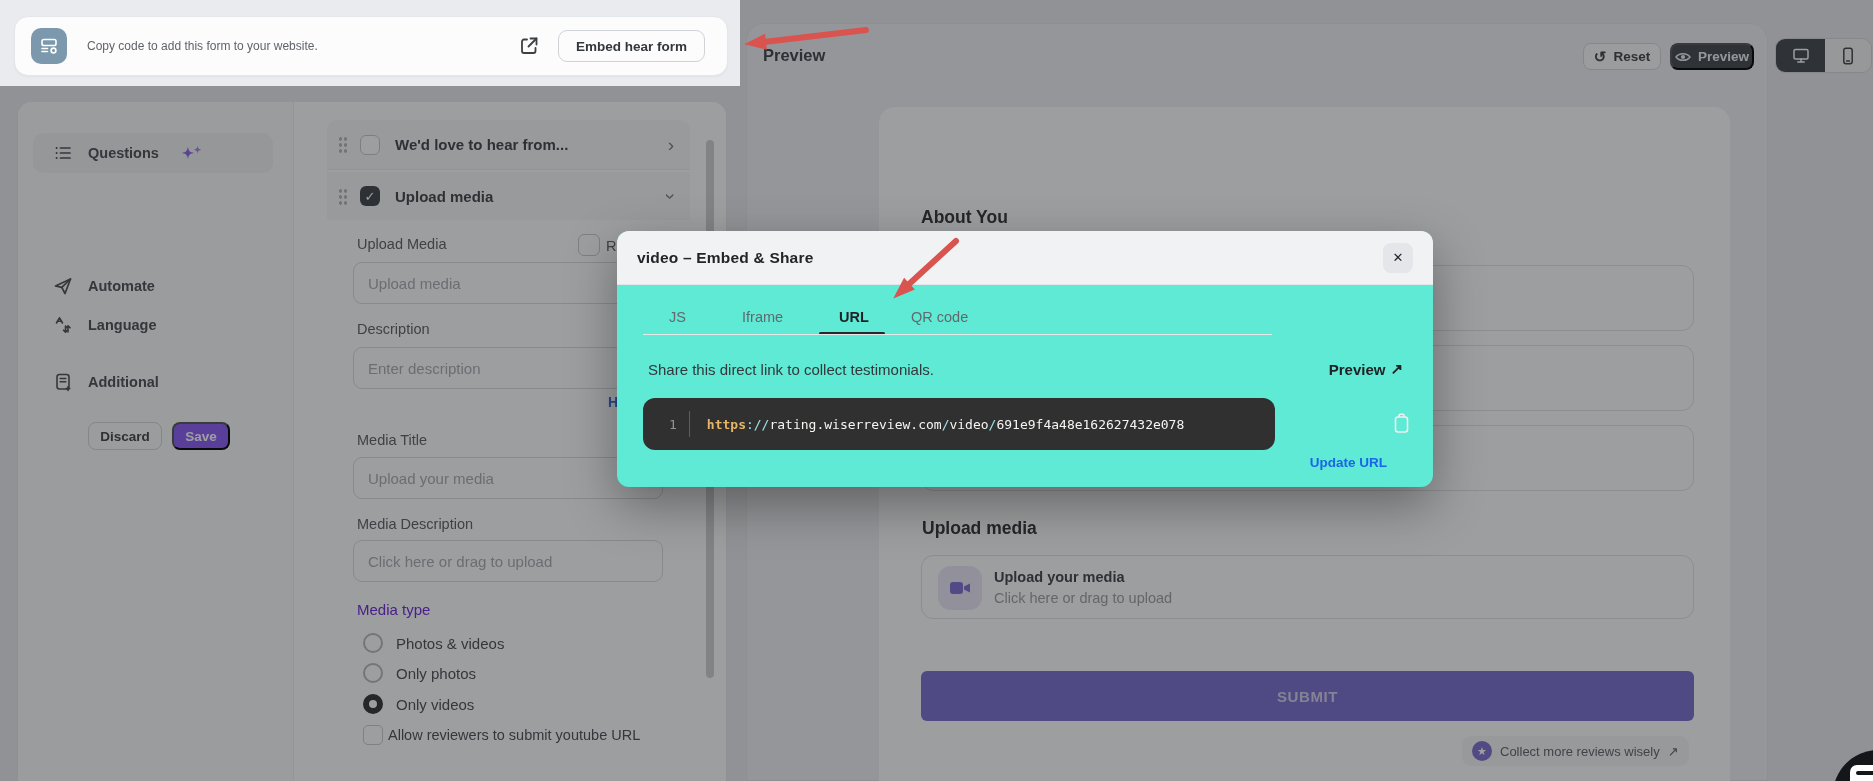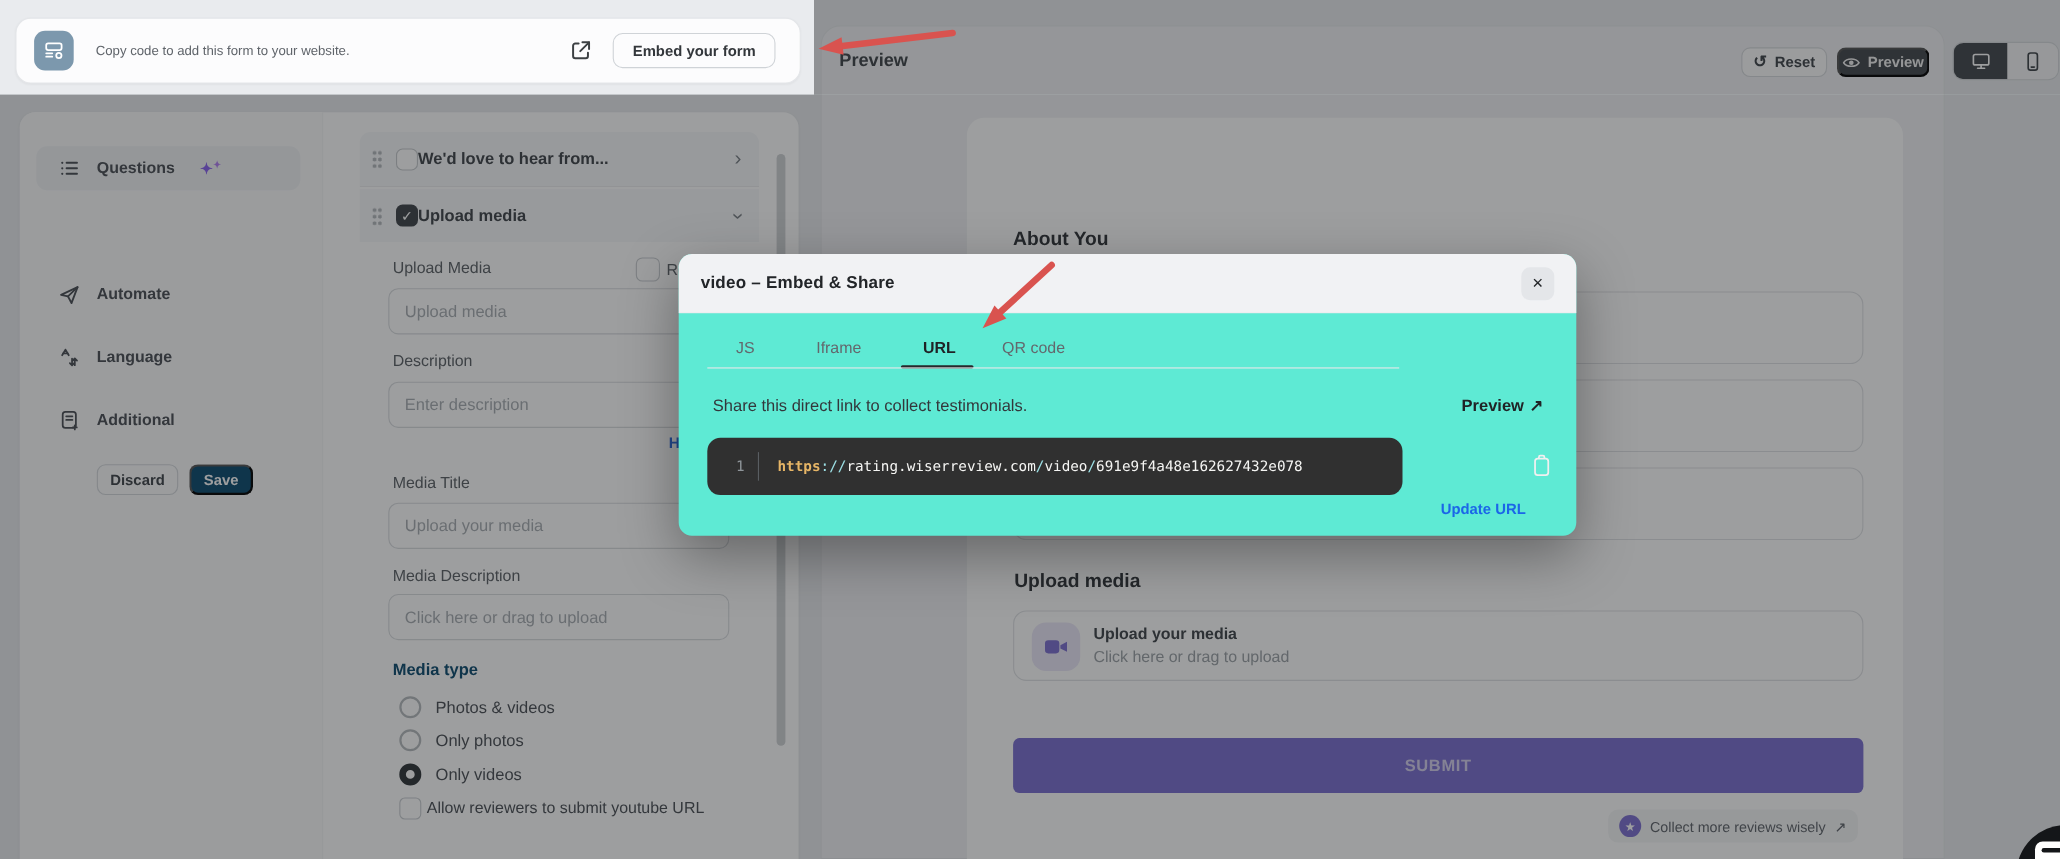--- a/index.html
+++ b/index.html
@@ -13,52 +13,52 @@
   #banner-text{margin-left:20px;font-size:12px;color:#5f646a}
   #ext-icon{margin-left:auto;margin-right:18px;color:#3c4043;display:flex;cursor:pointer}
   #embed-btn{margin-right:22px;height:32px;padding:0 17px;border:1px solid #cfd3d7;border-radius:9px;background:#fcfcfd;font-size:13.5px;font-weight:700;color:#33373b;display:flex;align-items:center;cursor:pointer}
 
   
   #left-card{position:absolute;left:18px;top:102px;width:708px;height:679px;background:#fff;border-radius:14px 14px 0 0;z-index:1;box-shadow:0 1px 3px rgba(0,0,0,.05)}
   #side-nav{position:absolute;left:0;top:0;width:276px;height:100%;background:#fbfbfc;border-right:1px solid #eef0f2;border-radius:14px 0 0 0}
   .nav-item{position:absolute;left:15px;width:240px;height:40px;border-radius:10px;display:flex;align-items:center;padding-left:20px;gap:15px;font-size:14.5px;font-weight:600;color:#4a4f55;cursor:pointer}
   .nav-item.active{background:#f1f3f5}
   .nav-icon{width:20px;height:20px;color:#4a4f55;flex:none;display:flex}
-  #nav-questions{top:31px}#nav-layout{top:90px}#nav-automate{top:146px}#nav-language{top:203px}#nav-additional{top:260px}
+  #nav-questions{top:31px}#nav-layout{top:90px}#nav-automate{top:164px}#nav-language{top:203px}#nav-additional{top:260px}
   .sparkles{margin-left:8px;color:#8a63f0;font-size:14px;line-height:1}
   .sparkles .s2{font-size:9px;color:#b17ff2;vertical-align:top}
   #discard-btn{position:absolute;left:70px;top:320px;width:74px;height:28px;border:1px solid #d5d8db;border-radius:8px;background:#fbfbfc;font-size:13.5px;font-weight:600;color:#3f4449;display:flex;align-items:center;justify-content:center;cursor:pointer}
-  #save-btn{position:absolute;left:154px;top:320px;width:58px;height:28px;border-radius:8px;background:#0c4a6e;font-size:13.5px;font-weight:700;color:#fff;display:flex;align-items:center;justify-content:center;cursor:pointer}
+  #save-btn{position:absolute;left:154px;top:320px;width:58px;height:28px;border-radius:8px;background:#8b5cf6;font-size:13.5px;font-weight:700;color:#fff;display:flex;align-items:center;justify-content:center;cursor:pointer}
 
   .q-row{position:absolute;left:309px;width:363px;background:#f7f8fa;display:flex;align-items:center}
   #q-row-0{top:18px;height:50px;border-radius:10px 10px 0 0;border-bottom:1px solid #ececee}
   #q-row-1{top:70px;height:48px}
   .drag-dots{width:9px;height:17px;margin-left:11px;background-image:radial-gradient(circle,#b4b8bc 1.6px,transparent 1.9px);background-size:5px 6px;flex:none}
   .q-check{width:20px;height:20px;border-radius:6px;margin-left:13px;flex:none}
   .q-check.un{border:1.5px solid #c6cacd;background:#fff}
   .q-check.ck{background:#3f4449;color:#fff;font-size:13px;display:flex;align-items:center;justify-content:center}
-  .q-title{font-size:15px;font-weight:700;color:#3f4449}
+  .q-title{margin-left:15px;font-size:15px;font-weight:700;color:#3f4449}
   .q-chev{margin-left:auto;margin-right:16px;font-size:19px;color:#7a8086;line-height:1;cursor:pointer}
   .q-chev.down{transform:rotate(90deg)}
 
   .fld-label{position:absolute;left:339px;font-size:14.5px;color:#5c6166}
   .fld-input{position:absolute;left:335px;width:310px;height:42px;border:1px solid #d9dcdf;border-radius:9px;background:#fff;padding:0 14px;font-size:15px;color:#3f4449;font-family:"Liberation Sans",sans-serif;outline:none}
   .fld-input::placeholder{color:#a8adb2;opacity:1}
   #lbl-upload-media{top:134px}
   #req-check{position:absolute;left:560px;top:132px;width:22px;height:22px;border:1.5px solid #c9cdd1;border-radius:6px;background:#fff;cursor:pointer}
   #req-label{position:absolute;left:588px;top:136px;width:32px;overflow:hidden;white-space:nowrap;font-size:14.5px;color:#5c6166}
   #inp-upload-media{top:160px}
   #lbl-description{top:219px}
   #inp-description{top:245px}
   #h-link{position:absolute;left:590px;top:292px;font-size:14px;font-weight:600;color:#2f6bdf;cursor:pointer}
   #lbl-media-title{top:330px}
   #inp-media-title{top:355px}
   #lbl-media-desc{top:414px}
   #inp-media-desc{top:438px}
-  #lbl-media-type{position:absolute;left:339px;top:499px;font-size:15px;font-weight:700;color:#0c4a6e}
+  #lbl-media-type{position:absolute;left:339px;top:499px;font-size:15px;font-weight:400;color:#6d28d9}
   .radio-row{position:absolute;left:345px;height:22px;display:flex;align-items:center;gap:13px;cursor:pointer}
   #radio-row-0{top:530px}#radio-row-1{top:560px}#radio-row-2{top:591px}
   .radio{width:20px;height:20px;border-radius:50%;background:#fff;border:2px solid #b6babd;flex:none}
   .radio.sel{border:6px solid #2f3438}
   .radio-label{font-size:15px;color:#4a4f55}
   #yt-row{position:absolute;left:345px;top:623px;display:flex;align-items:center;gap:5px}
   #yt-check{width:20px;height:20px;border:1.5px solid #c9cdd1;border-radius:5px;background:#fff;flex:none;cursor:pointer}
   #yt-label{font-size:14.5px;color:#4a4f55}
   #scroll-thumb{position:absolute;left:688px;top:38px;width:8px;height:538px;background:#cfd2d5;border-radius:4px;cursor:pointer}
 
@@ -136,21 +136,21 @@
       </svg>
     </div>
     <div id="banner-text">Copy code to add this form to your website.</div>
     <div id="ext-icon">
       <svg width="22" height="22" viewBox="0 0 22 22" fill="none" stroke="currentColor" stroke-width="1.8" stroke-linecap="round" stroke-linejoin="round">
         <path d="M9,4.5 H6 a2,2 0 0 0 -2,2 V16 a2,2 0 0 0 2,2 H15.5 a2,2 0 0 0 2,-2 V13"></path>
         <path d="M12.5,3.5 H18.5 V9.5"></path>
         <path d="M18.5,3.5 L10.5,11.5"></path>
       </svg>
     </div>
-    <button id="embed-btn">Embed your form</button>
+    <button id="embed-btn">Embed hear form</button>
   </div>
 
   <div id="left-card">
     <div id="side-nav"></div>
 
     <div class="nav-item active" id="nav-questions">
       <span class="nav-icon">
         <svg width="20" height="20" viewBox="0 0 20 20" fill="none" stroke="currentColor" stroke-width="1.7" stroke-linecap="round">
           <circle cx="3.6" cy="5" r="1" fill="currentColor" stroke="none"></circle>
             <path d="M7.5,5 H17"></path>

